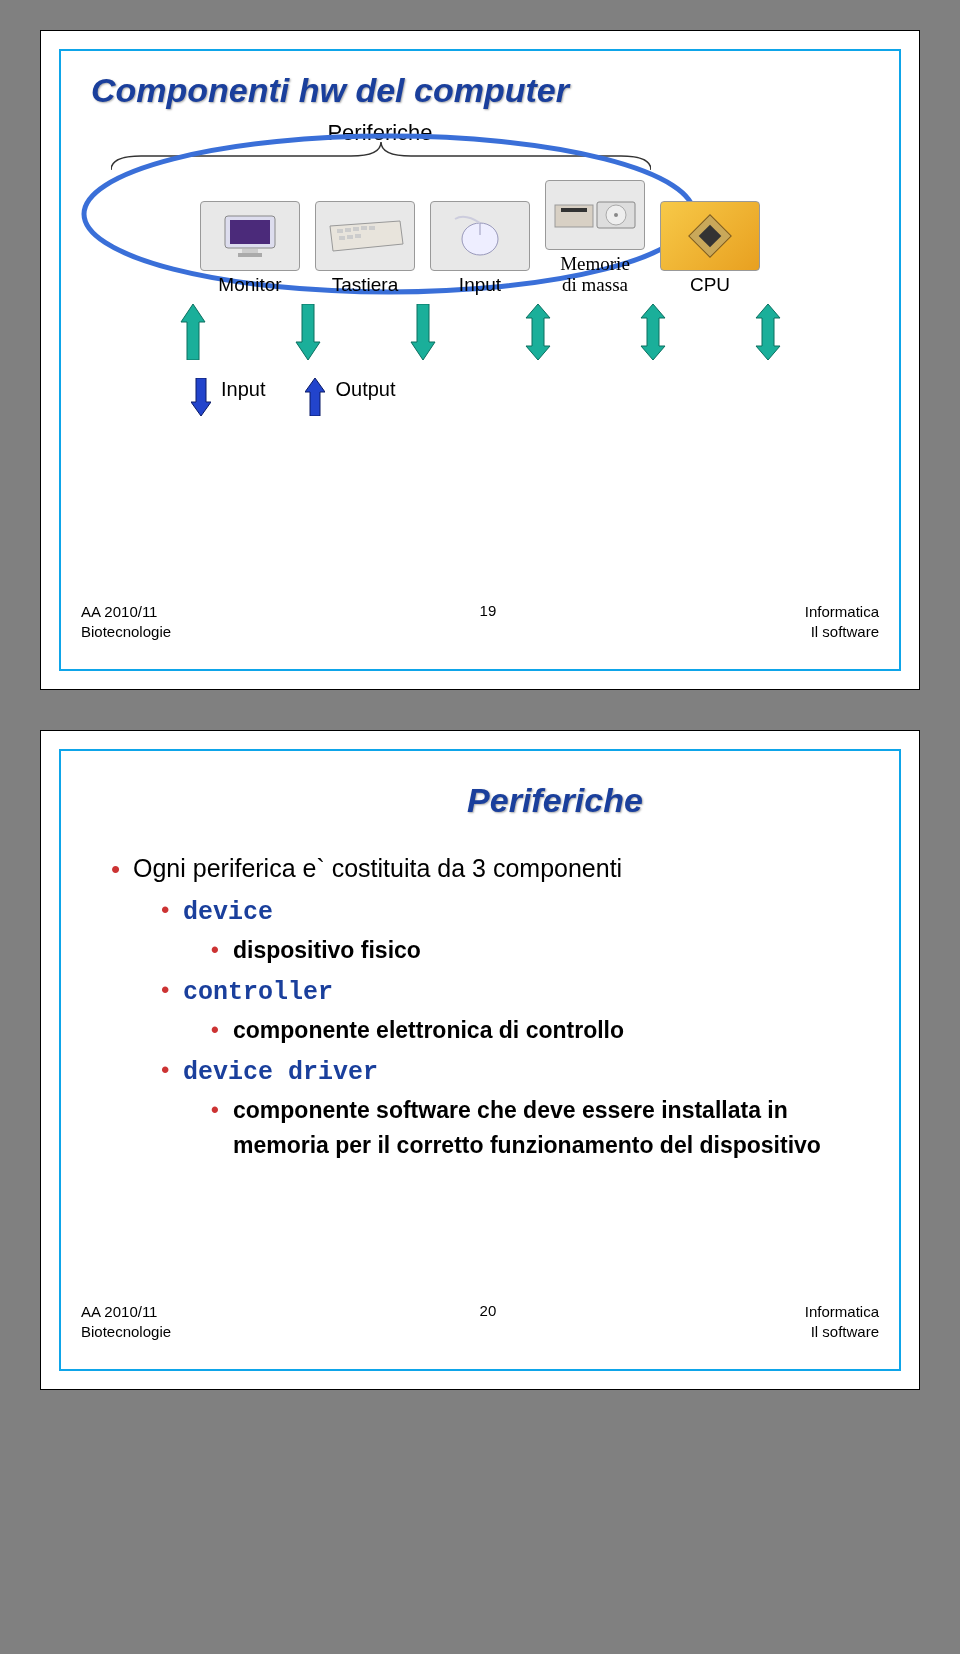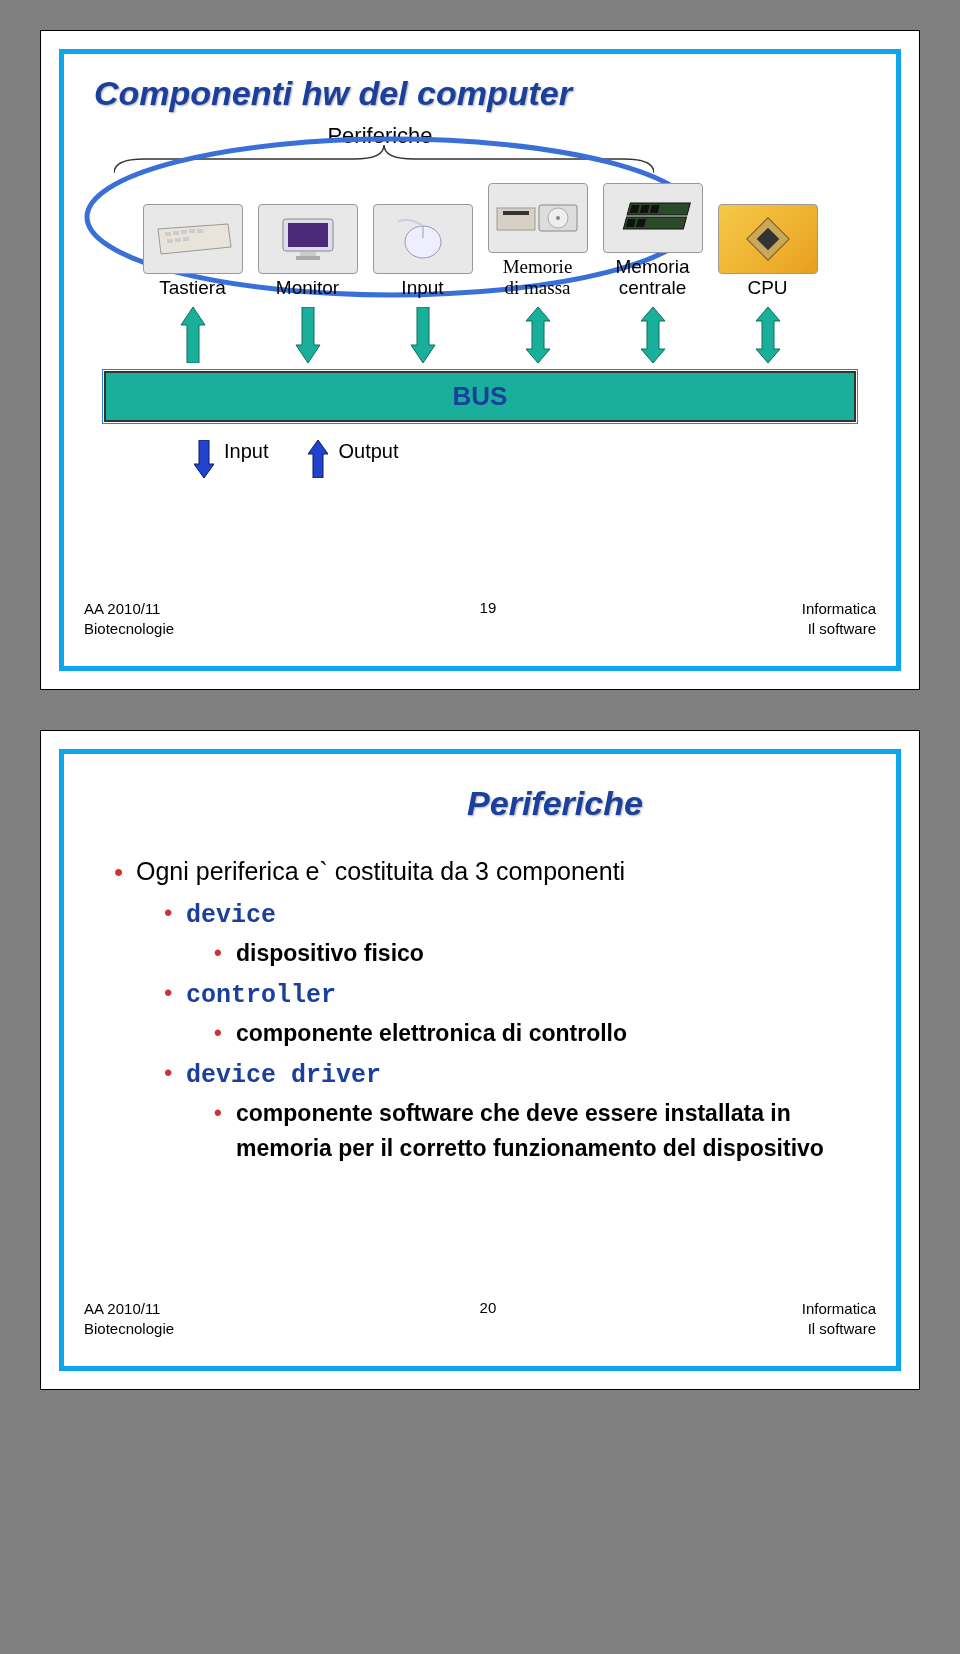--- a/index.html
+++ b/index.html
@@ -15,21 +15,21 @@
   }
   .slide {
     background: #ffffff;
     border: 1px solid #000;
     width: 880px;
     height: 660px;
     position: relative;
     padding: 18px;
   }
   .slide-inner {
-    border: 5px solid #0ea5e9;
+    border: 2px solid #0ea5e9;
     width: 100%;
     height: 100%;
     position: relative;
     padding: 20px 20px 10px 20px;
   }
   .slide-title {
     font-family: 'Trebuchet MS','Comic Sans MS',cursive,sans-serif;
     font-style: italic;
     font-weight: bold;
     color: #1a3f9c;
@@ -148,20 +148,31 @@
       <svg viewBox="0 0 540 30" preserveAspectRatio="none">
         <path d="M 0 28 Q 0 14 30 14 L 240 14 Q 270 14 270 0 Q 270 14 300 14 L 510 14 Q 540 14 540 28" fill="none" stroke="#333" stroke-width="1.5"></path>
       </svg>
     </div>
 
     <svg class="ellipse-highlight" viewBox="0 0 620 170">
       <ellipse cx="310" cy="85" rx="305" ry="78" fill="none" stroke="#3a6fd8" stroke-width="5"></ellipse>
     </svg>
 
     <div class="hw-row">
+      <div class="hw-item">
+        <div class="hw-img">
+          <svg width="60" height="50" viewBox="0 0 60 50">
+              <rect x="5" y="5" width="50" height="32" rx="3" fill="#dde" stroke="#888"></rect>
+              <rect x="10" y="9" width="40" height="24" fill="#4b2a7a"></rect>
+              <rect x="22" y="38" width="16" height="4" fill="#ccc"></rect>
+              <rect x="18" y="42" width="24" height="4" fill="#aaa"></rect>
+            </svg>
+        </div>
+        <div class="hw-label">Monitor</div>
+      </div>
       <div class="hw-item">
         <div class="hw-img">
           <svg width="80" height="40" viewBox="0 0 80 40">
               <path d="M5 10 L75 5 L78 28 L8 35 Z" fill="#e8e4dc" stroke="#999"></path>
               <g fill="#ccc">
                 <rect x="12" y="13" width="6" height="4"></rect>
                 <rect x="20" y="12" width="6" height="4"></rect>
                 <rect x="28" y="11" width="6" height="4"></rect>
                 <rect x="36" y="10" width="6" height="4"></rect>
                 <rect x="44" y="10" width="6" height="4"></rect>
@@ -169,31 +180,20 @@
                 <rect x="22" y="19" width="6" height="4"></rect>
                 <rect x="30" y="18" width="6" height="4"></rect>
               </g>
             </svg>
         </div>
         <div class="hw-label">Tastiera</div>
       </div>
       <div class="hw-item">
         <div class="hw-img">
           <svg width="60" height="50" viewBox="0 0 60 50">
-              <rect x="5" y="5" width="50" height="32" rx="3" fill="#dde" stroke="#888"></rect>
-              <rect x="10" y="9" width="40" height="24" fill="#4b2a7a"></rect>
-              <rect x="22" y="38" width="16" height="4" fill="#ccc"></rect>
-              <rect x="18" y="42" width="24" height="4" fill="#aaa"></rect>
-            </svg>
-        </div>
-        <div class="hw-label">Monitor</div>
-      </div>
-      <div class="hw-item">
-        <div class="hw-img">
-          <svg width="60" height="50" viewBox="0 0 60 50">
               <ellipse cx="30" cy="28" rx="18" ry="16" fill="#eef" stroke="#99b"></ellipse>
               <path d="M30 12 L30 24" stroke="#99b"></path>
               <path d="M30 12 Q 15 2 5 8" fill="none" stroke="#ccd" stroke-width="2"></path>
             </svg>
         </div>
         <div class="hw-label">Input</div>
       </div>
       <div class="hw-item">
         <div class="hw-img">
           <svg width="85" height="50" viewBox="0 0 85 50">
@@ -201,37 +201,20 @@
               <rect x="8" y="18" width="26" height="4" fill="#333"></rect>
               <rect x="44" y="12" width="38" height="26" rx="2" fill="#ddd" stroke="#888"></rect>
               <circle cx="63" cy="25" r="10" fill="#eee" stroke="#aaa"></circle>
               <circle cx="63" cy="25" r="2" fill="#888"></circle>
             </svg>
         </div>
         <div class="hw-label" style="white-space:pre-line;font-family:Liberation Serif, serif;">Memorie
 di massa</div>
       </div>
       <div class="hw-item">
-        <div class="hw-img">
-          <svg width="80" height="50" viewBox="0 0 80 50">
-              <g transform="skewX(-15)">
-                <rect x="20" y="10" width="60" height="12" fill="#2a4a2a" stroke="#111"></rect>
-                <rect x="22" y="12" width="8" height="8" fill="#111"></rect>
-                <rect x="32" y="12" width="8" height="8" fill="#111"></rect>
-                <rect x="42" y="12" width="8" height="8" fill="#111"></rect>
-                <rect x="20" y="24" width="60" height="12" fill="#2a4a2a" stroke="#111"></rect>
-                <rect x="22" y="26" width="8" height="8" fill="#111"></rect>
-                <rect x="32" y="26" width="8" height="8" fill="#111"></rect>
-              </g>
-            </svg>
-        </div>
-        <div class="hw-label" style="white-space:pre-line;">Memoria
-centrale</div>
-      </div>
-      <div class="hw-item">
         <div class="hw-img" style="background:linear-gradient(135deg,#f7c948,#e8a020);">
           <svg width="60" height="50" viewBox="0 0 60 50">
               <rect x="15" y="10" width="30" height="30" fill="#c9a85a" stroke="#7a5a20" transform="rotate(45 30 25)"></rect>
               <rect x="22" y="17" width="16" height="16" fill="#333" transform="rotate(45 30 25)"></rect>
             </svg>
         </div>
         <div class="hw-label">CPU</div>
       </div>
     </div>
 
@@ -261,25 +244,20 @@
             <path d="M14 0 L26 14 L20 14 L20 42 L26 42 L14 56 L2 42 L8 42 L8 14 L2 14 Z" fill="#1aaf9a" stroke="#0a6f5f"></path>
           </svg>
       </div>
       <div class="arrow-slot">
         <svg width="28" height="56" viewBox="0 0 28 56">
             <path d="M14 0 L26 14 L20 14 L20 42 L26 42 L14 56 L2 42 L8 42 L8 14 L2 14 Z" fill="#1aaf9a" stroke="#0a6f5f"></path>
           </svg>
       </div>
     </div>
 
-    <div class="bus-bar">
-      <span>BUS</span>
-      
-      <div style="position:absolute;left:-4px;right:-4px;top:-4px;bottom:-4px;border:1px solid #2a7fd4;pointer-events:none;"></div>
-    </div>
 
     <div class="legend">
       <div class="legend-item">
         <svg width="20" height="38" viewBox="0 0 20 38">
             <path d="M10 38 L20 24 L15 24 L15 0 L5 0 L5 24 L0 24 Z" fill="#2244cc" stroke="#0a1a66"></path>
           </svg>
         <span>Input</span>
       </div>
       <div class="legend-item">
         <svg width="20" height="38" viewBox="0 0 20 38">

